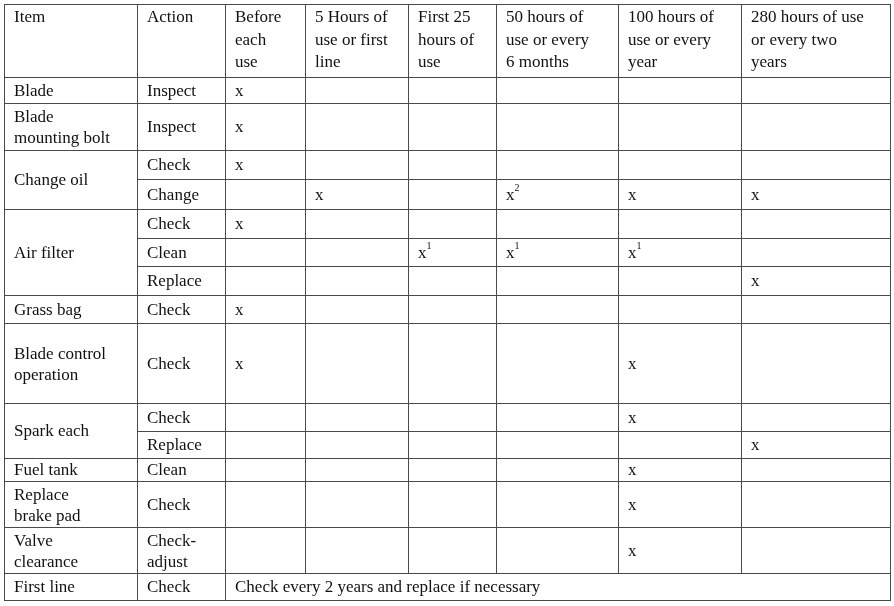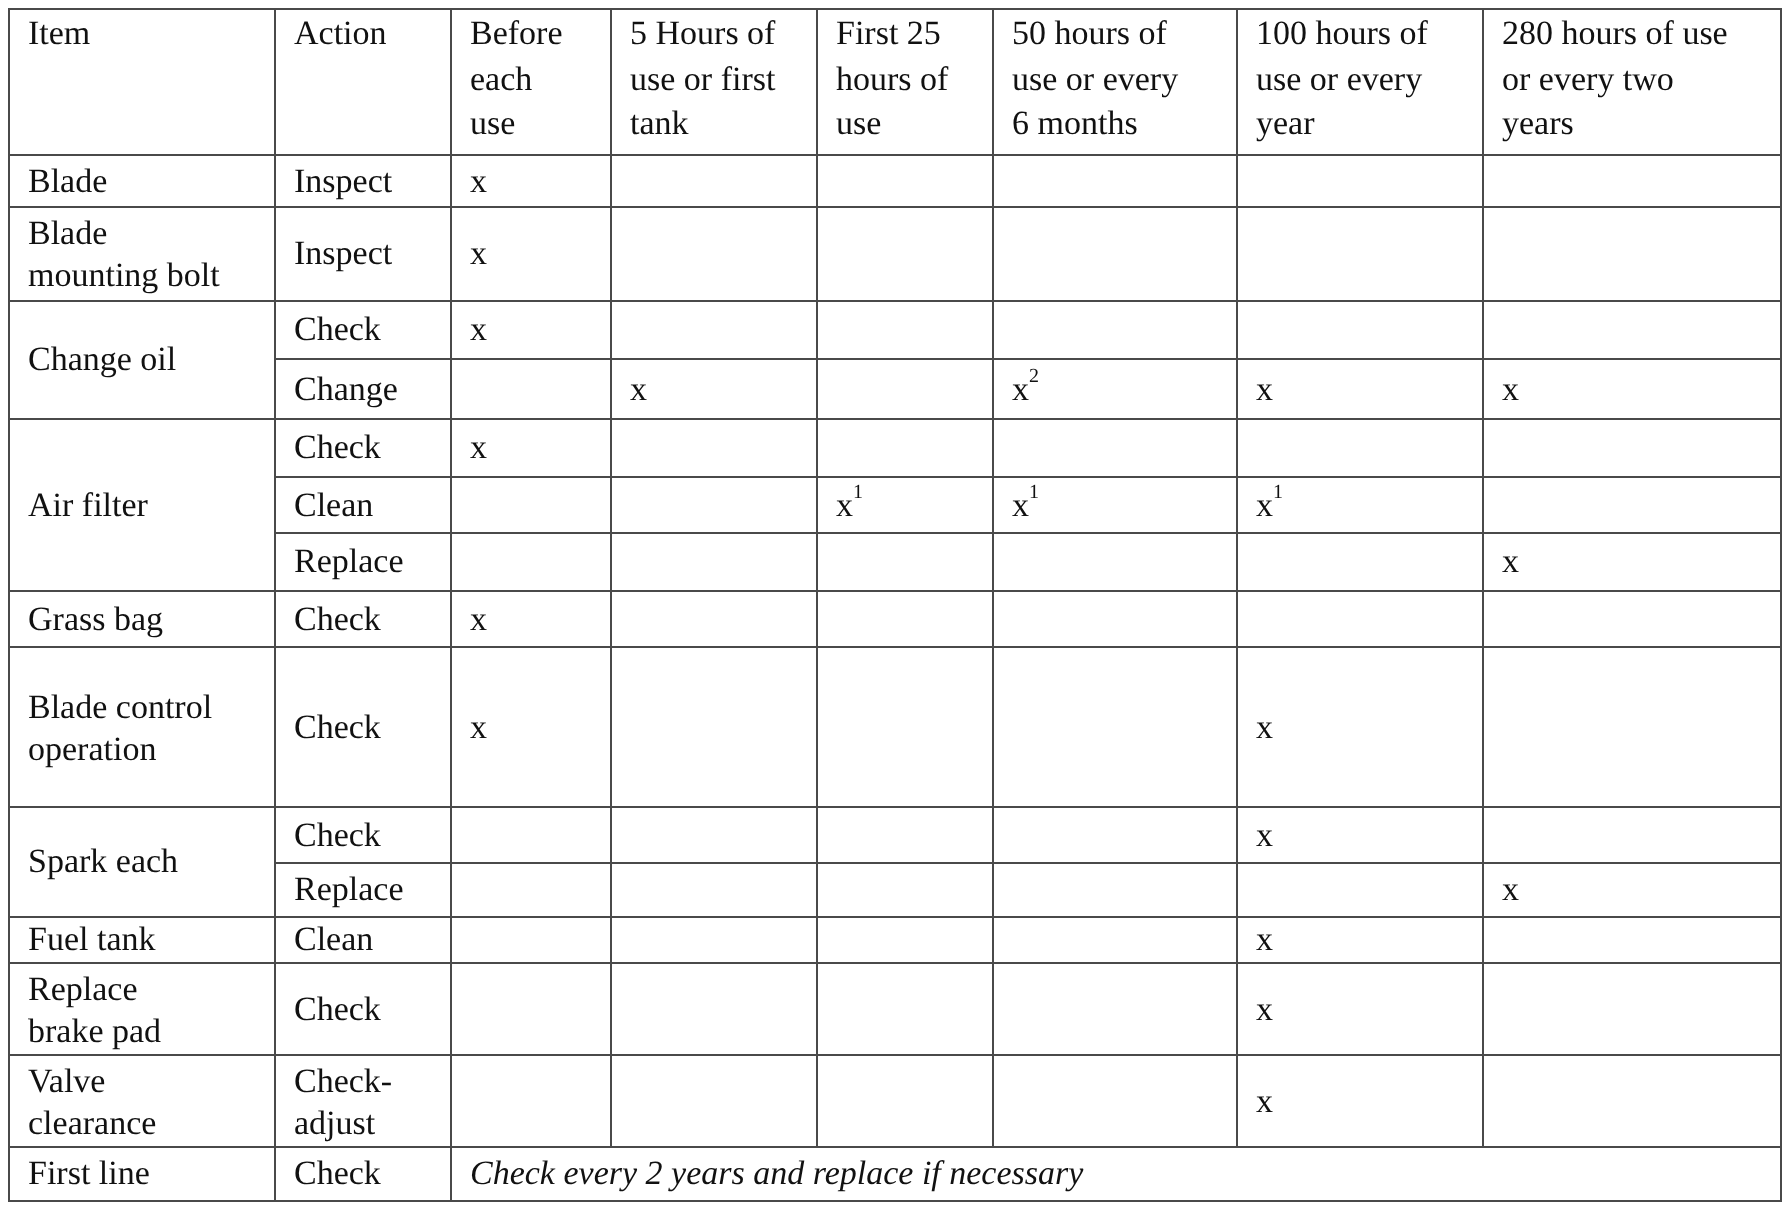--- a/index.html
+++ b/index.html
@@ -15,21 +15,21 @@
   table.sched td, table.sched th {
     border: 1.5px solid #4a4a4a;
     padding: 0 0 0 9px;
     vertical-align: middle;
     font-weight: normal;
     text-align: left;
     overflow: hidden;
   }
   table.sched th { vertical-align: top; padding-top: 1px; line-height: 22.5px; }
   td.mark { text-align: center; padding-left: 0; }
-  td.note { text-align: center; padding-left: 0; font-style: italic; }
+  td.note { text-align: center; padding-left: 0; }
   sup { font-size: 10px; line-height: 0; position: relative; top: -2px; vertical-align: super; }
   .multi { line-height: 21px; }
 </style>
 </head>
 <body>
 
 <table class="sched">
   <colgroup>
     <col style="width:133px">
       <col style="width:88px">
@@ -38,21 +38,21 @@
     <col style="width:88px">
       <col style="width:122px">
       <col style="width:123px">
       <col style="width:149px">
   </colgroup>
   <thead>
     <tr style="height:73px">
       <th>Item</th>
       <th>Action</th>
       <th><span>Before</span><br><span>each</span><br><span>use</span></th>
-      <th><span>5 Hours of</span><br><span>use or first</span><br><span>tank</span></th>
+      <th><span>5 Hours of</span><br><span>use or first</span><br><span>line</span></th>
       <th><span>First 25</span><br><span>hours of</span><br><span>use</span></th>
       <th><span>50 hours of</span><br><span>use or every</span><br><span>6 months</span></th>
       <th><span>100 hours of</span><br><span>use or every</span><br><span>year</span></th>
       <th><span>280 hours of use</span><br><span>or every two</span><br><span>years</span></th>
     </tr>
   </thead>
   <tbody>
 
     <tr style="height:26px">
       <td>Blade</td>

